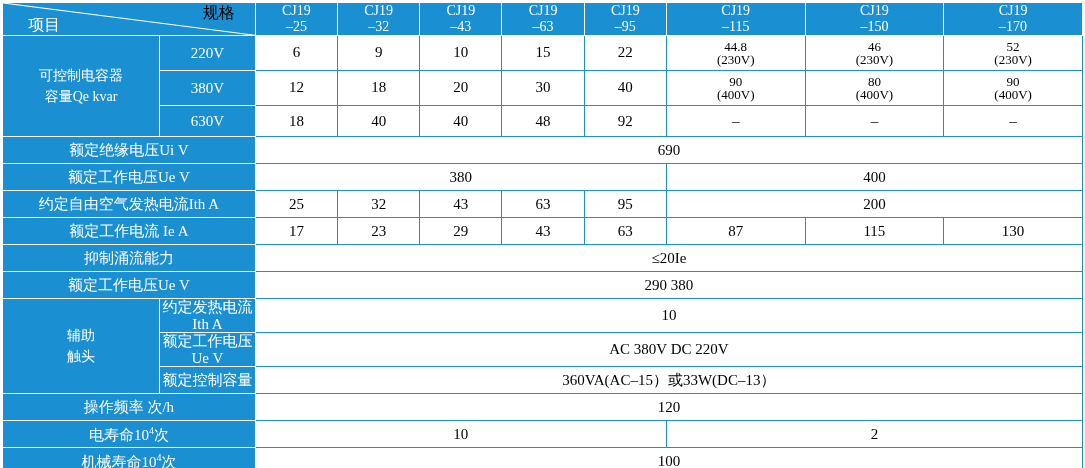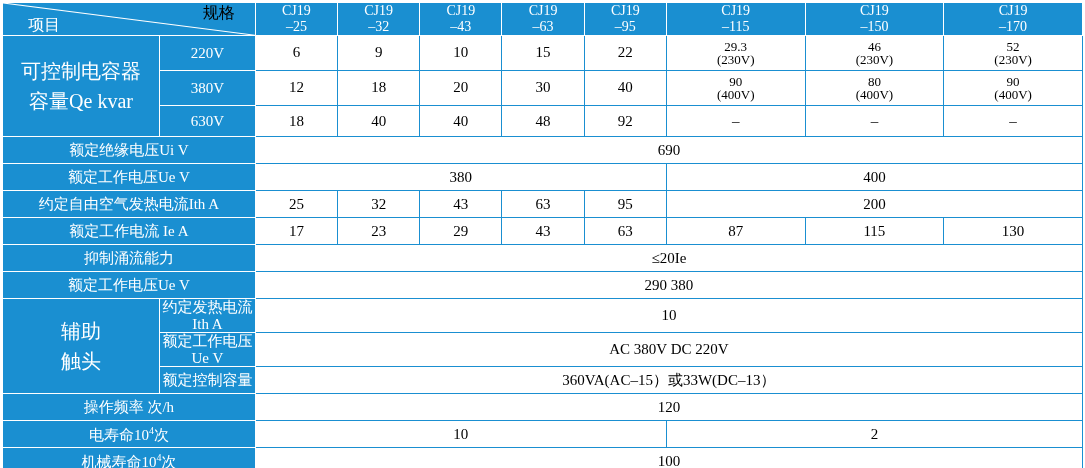--- a/index.html
+++ b/index.html
@@ -44,21 +44,21 @@
     display:block;
   }
   .corner .lbl-left{
     position:absolute;left:10%;bottom:2px;color:#ffffff;font-size:16px;text-align:center;
   }
   .corner .lbl-right{
     position:absolute;right:8%;top:1px;color:#000000;font-size:16px;
   }
   .two-line{line-height:1.05;font-size:13px;}
   .two-line .big{font-size:15px;}
-  .cap-label{font-size:20px;line-height:1.5;}
+  .cap-label{font-size:14px;line-height:1.5;}
   .small-sup{font-size:10px;vertical-align:super;}
   .nowrap{white-space:nowrap;}
   .modelcell{font-size:14px;line-height:1.15;}
 </style>
 </head>
 <body>
 
 <div id="sheet">
   <table>
     <colgroup>
@@ -132,21 +132,21 @@
         <td class="val">
           <div class="two-line"><span class="big">10</span></div>
         </td>
         <td class="val">
           <div class="two-line"><span class="big">15</span></div>
         </td>
         <td class="val">
           <div class="two-line"><span class="big">22</span></div>
         </td>
         <td class="val two-line">
-          <div>29.3</div>
+          <div>44.8</div>
           <div>(230V)</div>
         </td>
         <td class="val two-line">
           <div>46</div>
           <div>(230V)</div>
         </td>
         <td class="val two-line">
           <div>52</div>
           <div>(230V)</div>
         </td>

